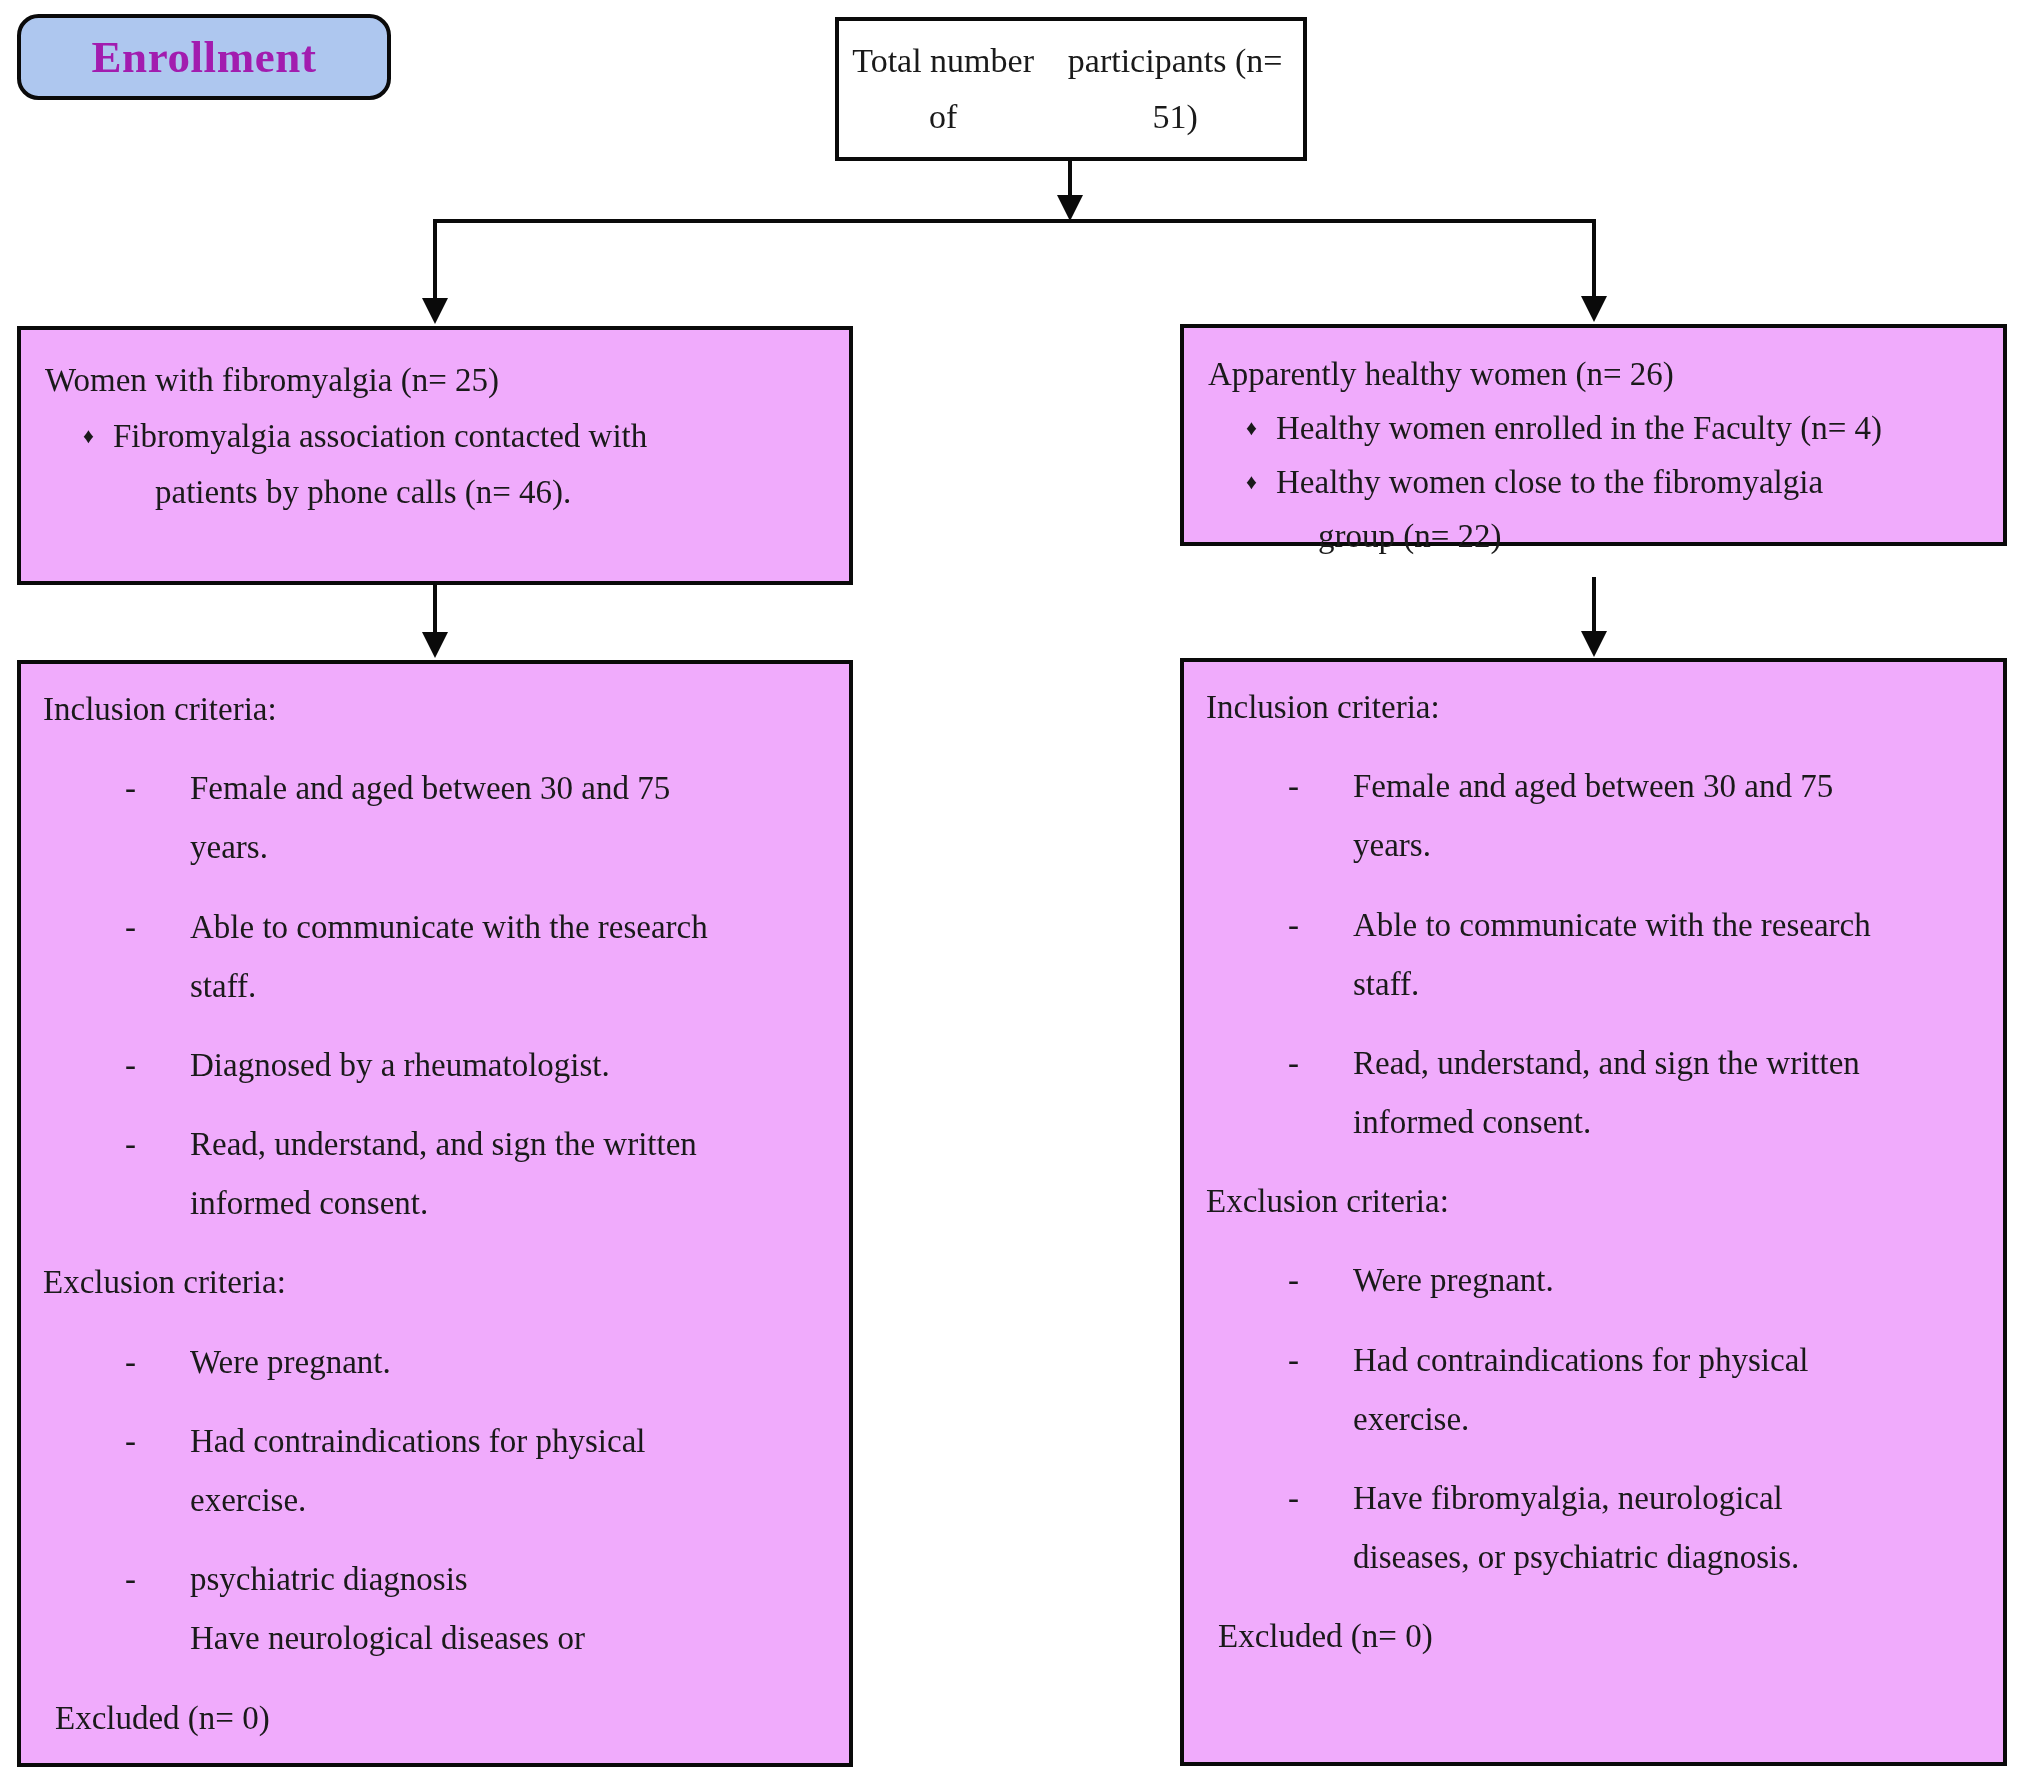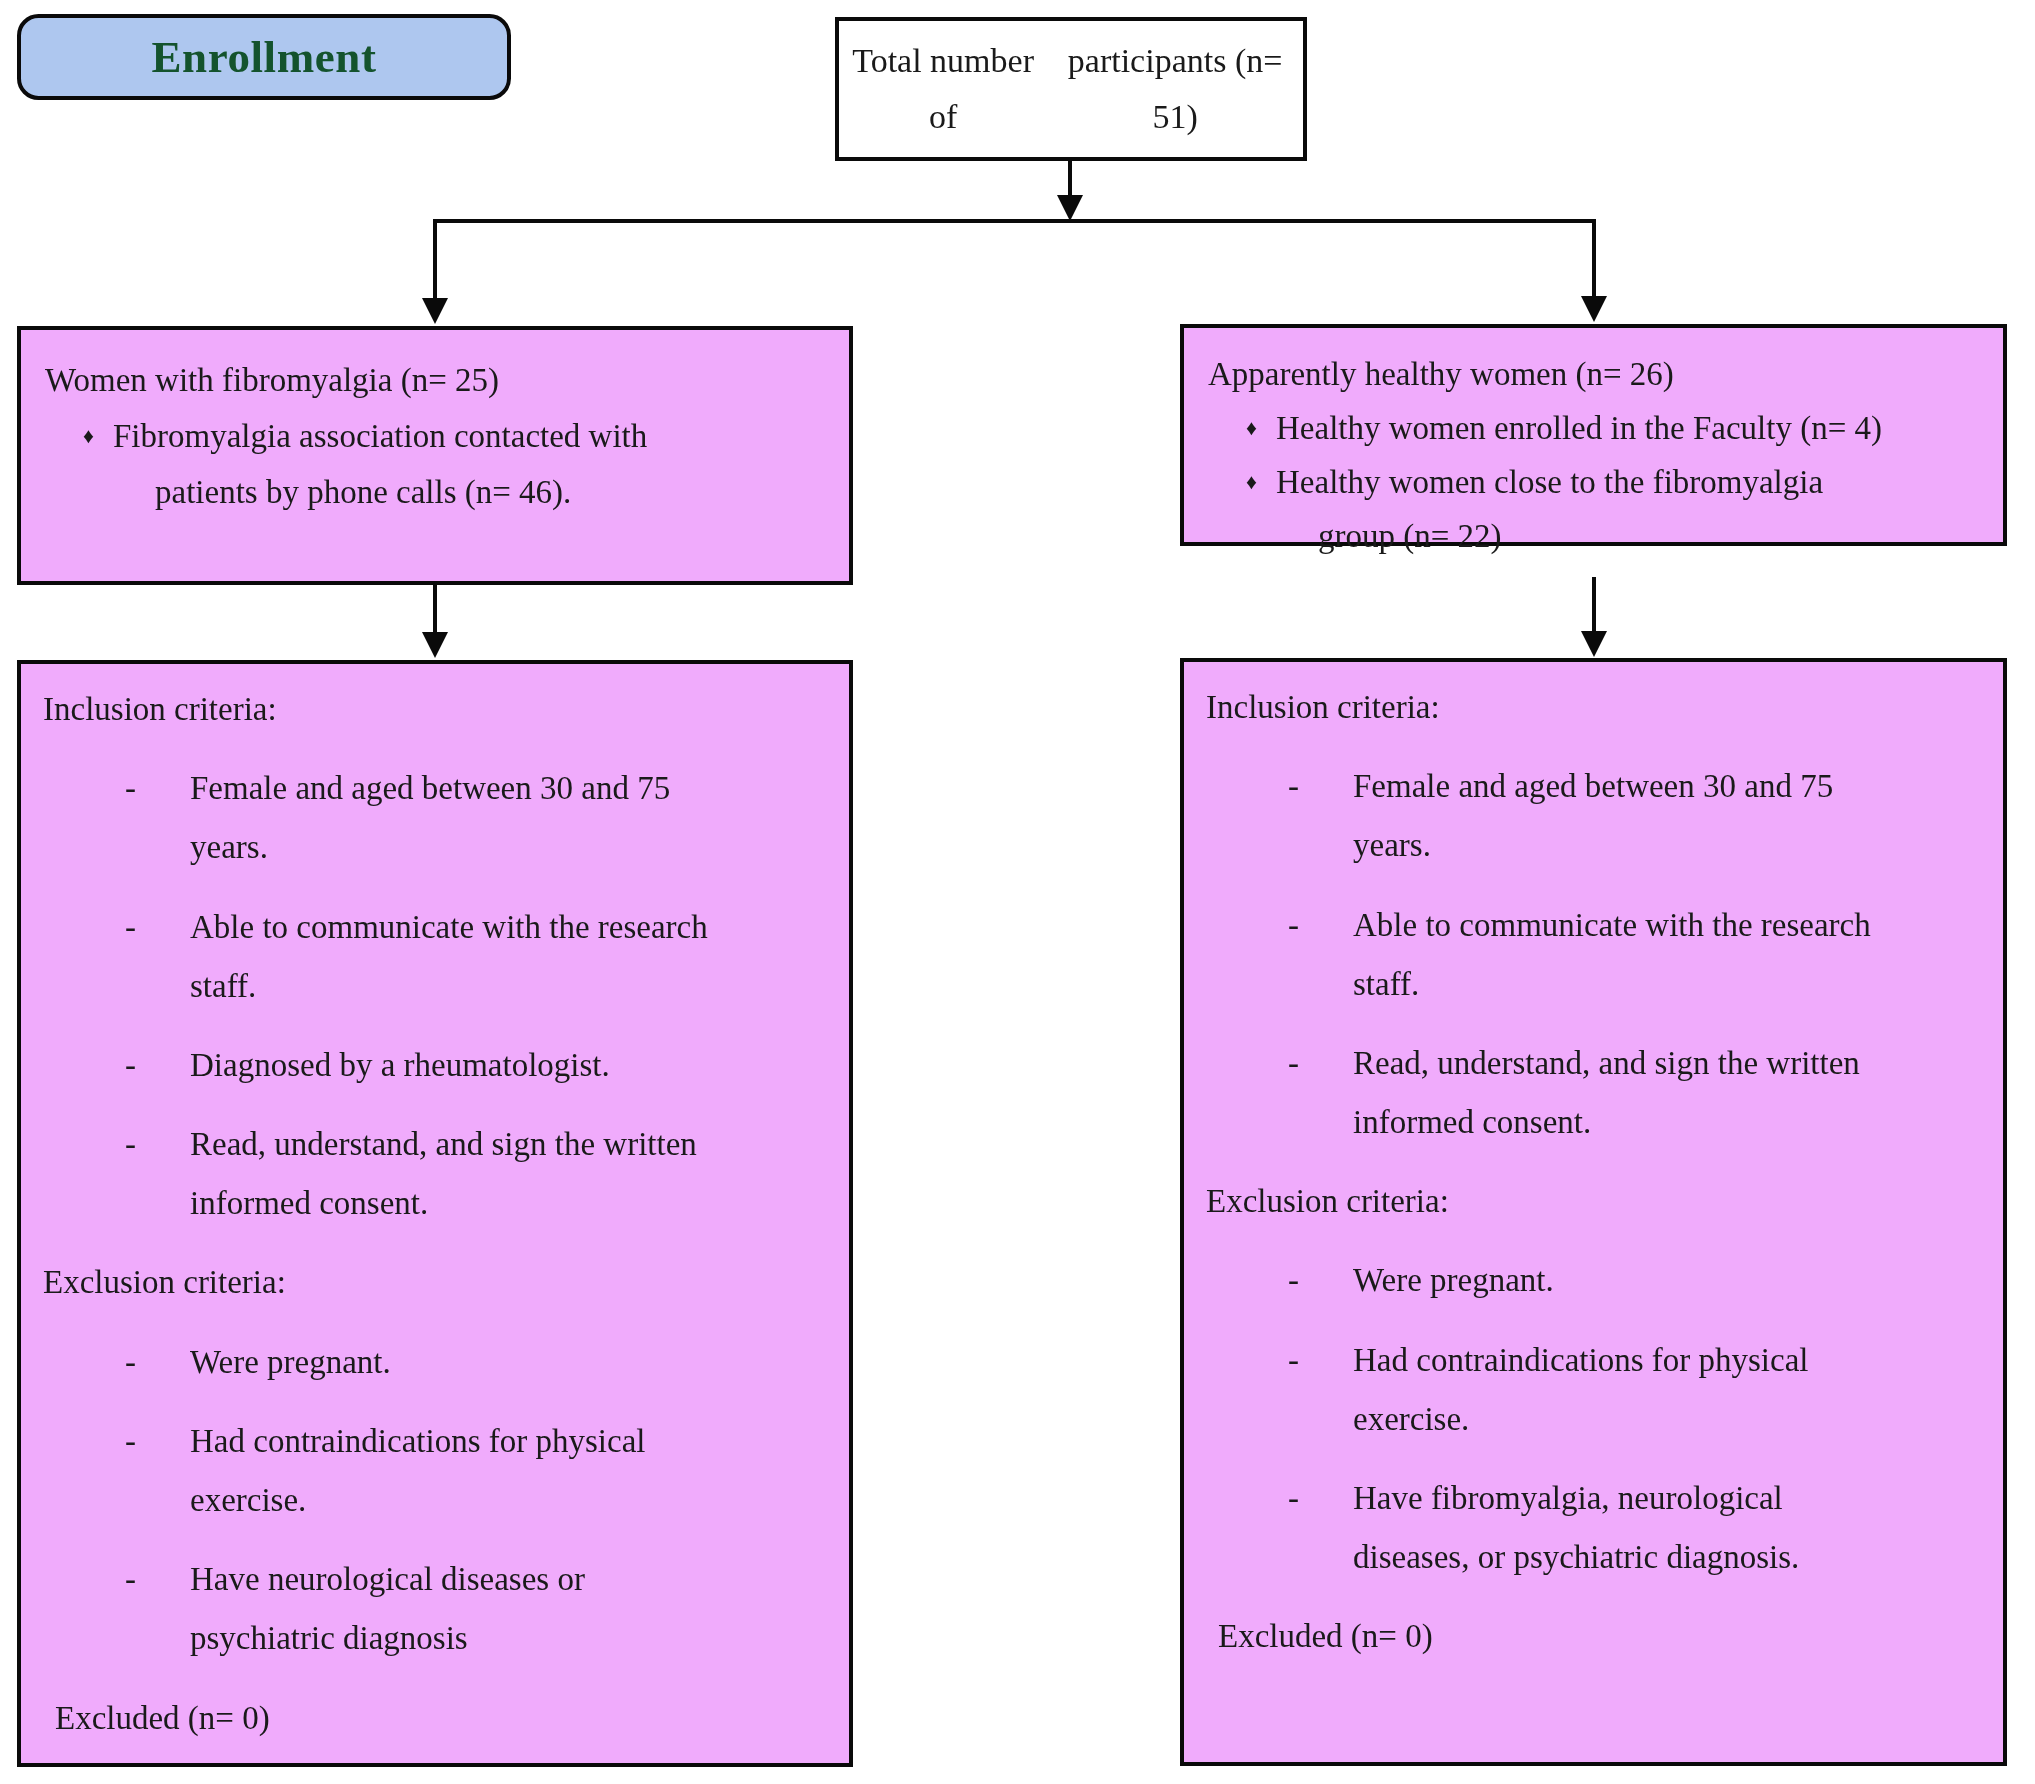--- a/index.html
+++ b/index.html
@@ -9,26 +9,26 @@
     background: #ffffff;
     font-family: "Liberation Serif", "DejaVu Serif", serif;
     color: #1a1a1a;
     font-size: 33px;
     overflow: hidden;
   }
   .abs { position: absolute; }
 
   
   .badge {
-    left: 17px; top: 14px; width: 494px; height: 86px;
+    left: 17px; top: 14px; width: 374px; height: 86px;
     background: #aec7ef;
     border: 4px solid #0a0a0a;
     border-radius: 21.5px;
     display: flex; align-items: center; justify-content: center;
-    font-size: 45px; font-weight: bold; color: #14532d;
+    font-size: 45px; font-weight: bold; color: #a21caf;
     letter-spacing: 0.6px;
   }
 
   
   .total-box {
     left: 835px; top: 17px; width: 472px; height: 144px;
     border: 4px solid #0a0a0a;
     display: flex; align-items: center; justify-content: center;
     text-align: center; font-size: 34px; line-height: 56px;
   }
@@ -147,22 +147,22 @@
     <span class="ln">Were pregnant.</span>
 
   </div>
   <div class="c-item">
     <span class="c-dash">-</span>
     <span class="ln">Had contraindications for physical</span>
     <span class="ln">exercise.</span>
   </div>
   <div class="c-item">
     <span class="c-dash">-</span>
+    <span class="ln">psychiatric diagnosis</span>
     <span class="ln">Have neurological diseases or</span>
-    <span class="ln">psychiatric diagnosis</span>
   </div>
 
   <div class="excluded-line">Excluded (n= 0)</div>
 </div>
 
 <div class="abs gbox crit crit-right">
   <div class="head">Inclusion criteria:</div>
 
   <div class="c-item">
     <span class="c-dash">-</span>

